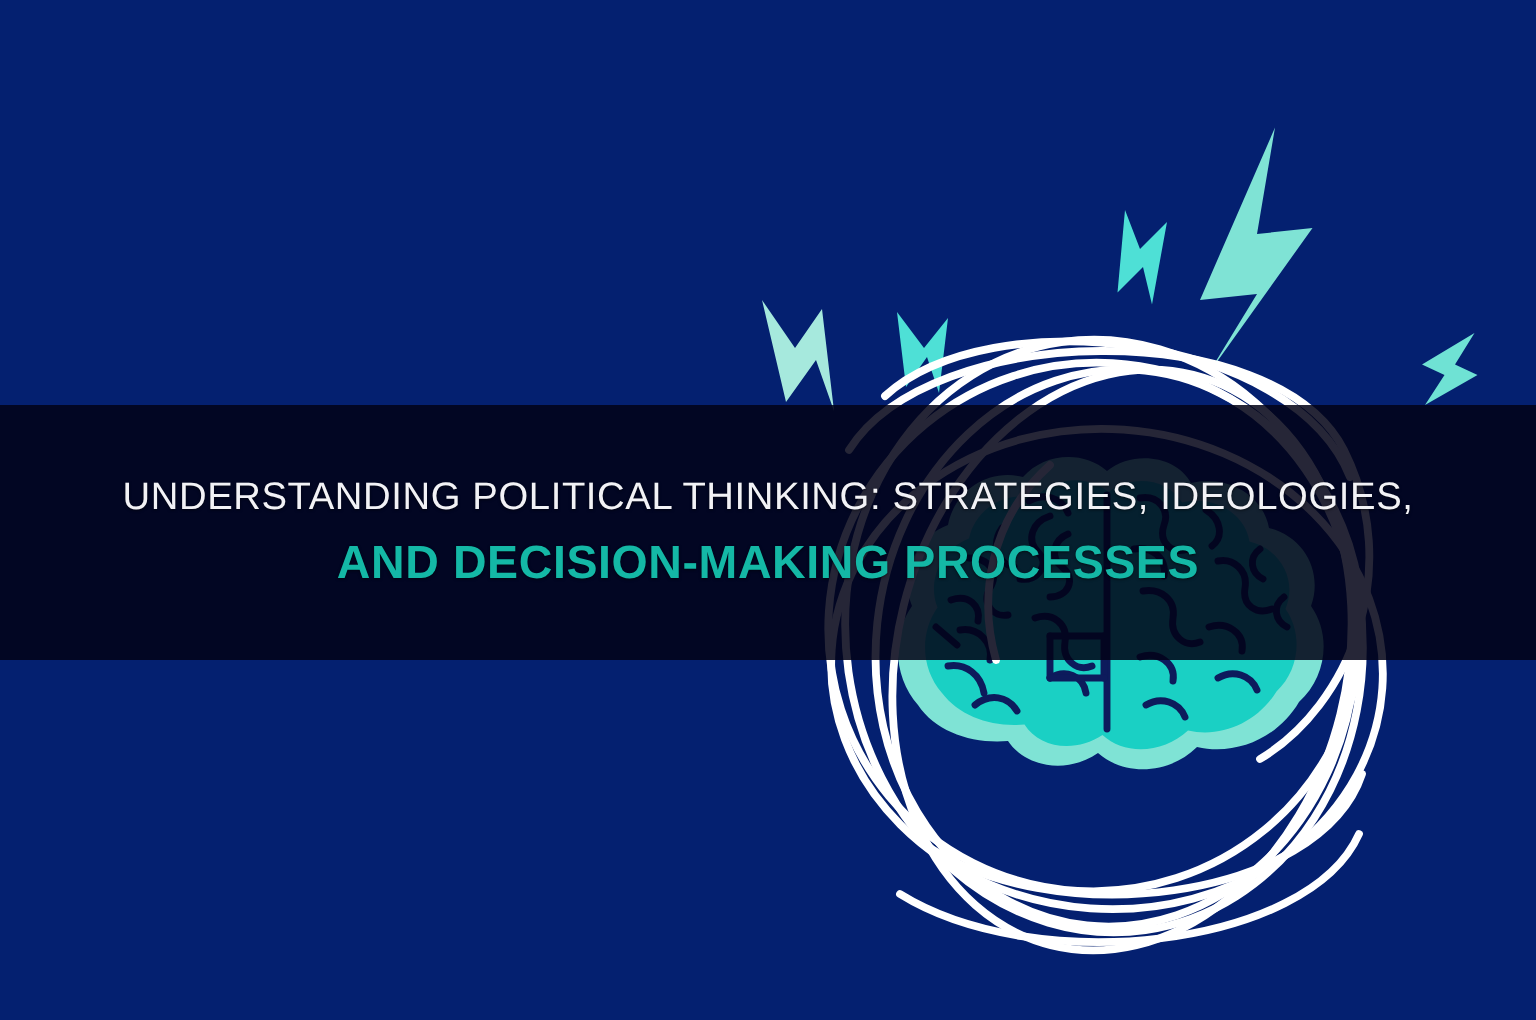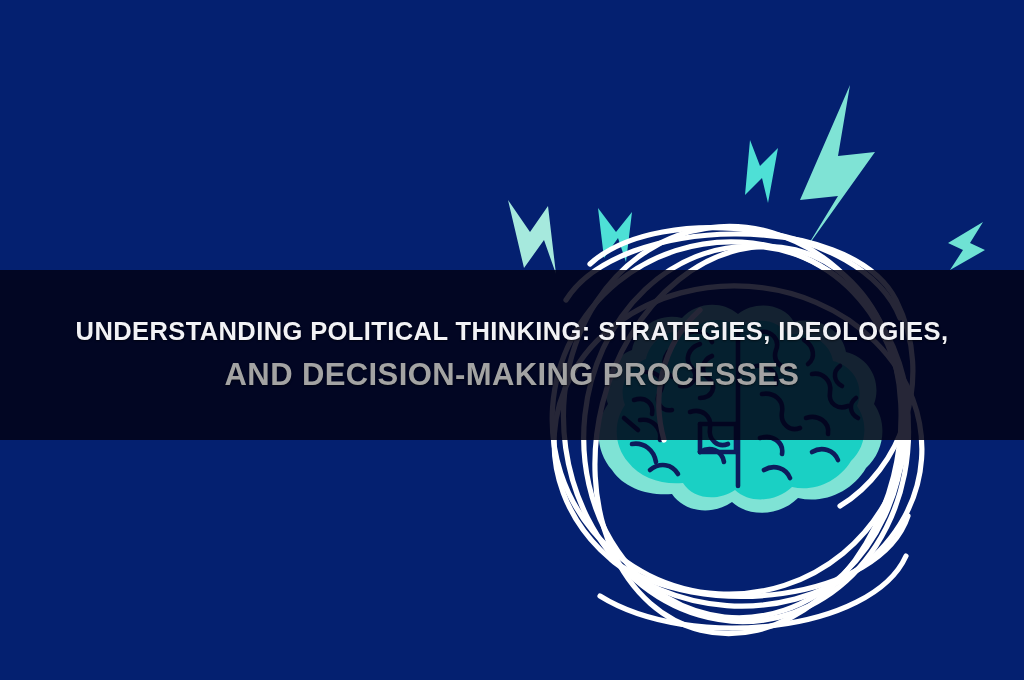--- a/index.html
+++ b/index.html
@@ -52,28 +52,28 @@
     text-align: center;
     pointer-events: none;
   }
   .title-line {
     letter-spacing: 0.4px;
     line-height: 1.05;
     white-space: nowrap;
   }
   #title-line-1 {
     font-size: 25.5px;
-    font-weight: 700;
+    font-weight: 400;
     color: #f2f2f6;
     text-shadow: 0 1px 2px rgba(0,0,0,0.55);
   }
   #title-line-2 {
     font-size: 31px;
     font-weight: 700;
-    color: #a3a3a3;
+    color: #14b8a6;
     text-shadow: 0 1px 2px rgba(0,0,0,0.55);
   }
 </style>
 </head>
 <body>
 
 <div id="banner">
 
   <div id="bg-fill"></div>
 

